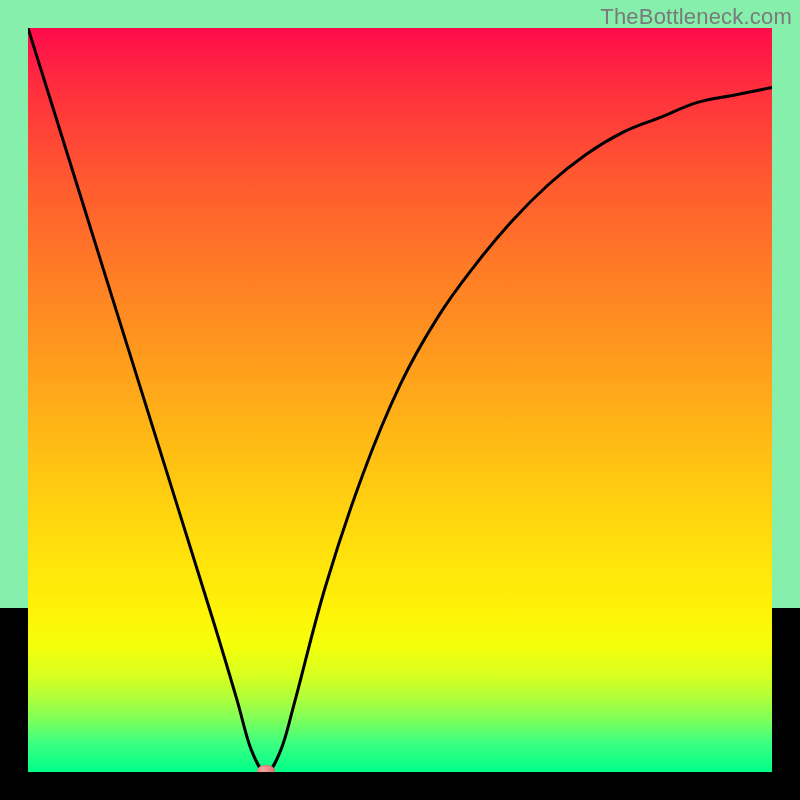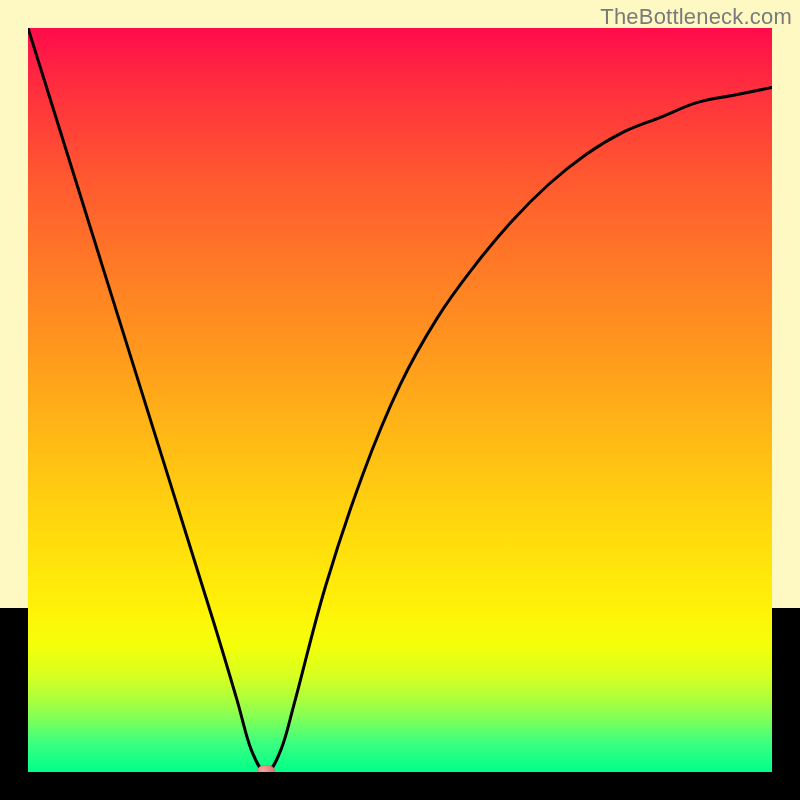--- a/index.html
+++ b/index.html
@@ -9,21 +9,21 @@
     height: 800px;
     overflow: hidden;
     background: #000;
     font-family: Arial, Helvetica, sans-serif;
   }
   .frame {
     position: absolute;
     top: 0; left: 0;
     width: 800px;
     height: 608px;
-    background: #fef9c3;
+    background: #86efac;
   }
   .plot-area {
     position: absolute;
     top: 28px;
     left: 28px;
     width: 744px;
     height: 744px;
     overflow: hidden;
   }
   .gradient {

